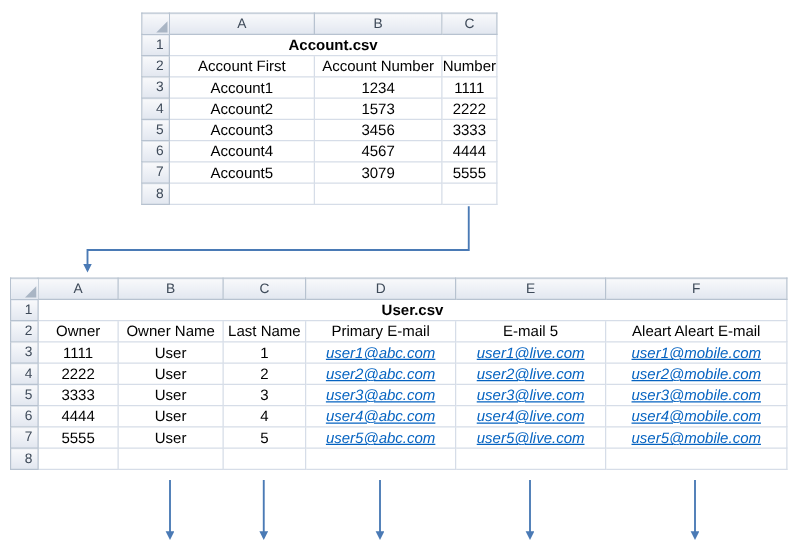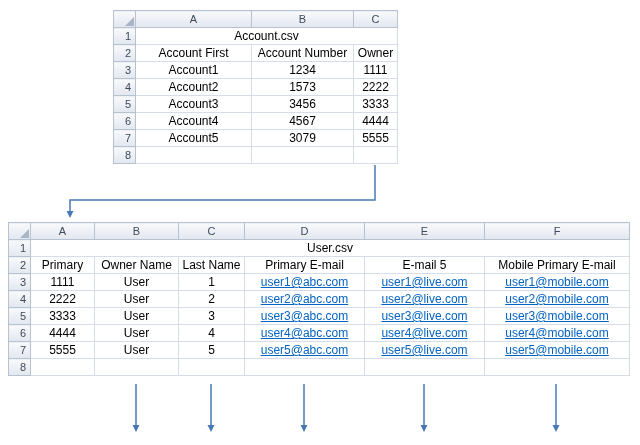--- a/index.html
+++ b/index.html
@@ -20,22 +20,22 @@
     border:1px solid #b7c2d0;
     color:#3e4a59; font-size:11px; font-weight:normal;
   }
   .rowhead { text-align:right; padding-right:4px; }
   .corner { position:relative; }
   .corner .tri {
     position:absolute; right:1px; bottom:1px; width:0; height:0;
     border-left:9px solid transparent; border-bottom:9px solid #a9b5c4;
   }
   .cell { border:1px solid #d6dde8; background:#fff; }
-  .title-cell { font-weight:normal; }
-  .link { color:var(--link); text-decoration:underline; cursor:pointer; }
+  .title-cell { font-weight:bold; }
+  .link { color:var(--link); text-decoration:underline; cursor:pointer;font-style:italic; }
 
   svg.overlay { position:absolute; left:0; top:0; pointer-events:none; }
   .arrow { stroke:var(--arrow); stroke-width:1.5; fill:none; }
   .arrowhead { fill:var(--arrow); }
 </style>
 </head>
 <body>
 
 <div class="sheet" style="left:113px; top:10px;">
   <table>
@@ -55,21 +55,21 @@
       <th class="colhead">C</th>
     </tr>
     <tr>
       <th class="rowhead">1</th>
       <td class="cell title-cell" colspan="3">Account.csv</td>
     </tr>
     <tr>
       <th class="rowhead">2</th>
       <td class="cell">Account First</td>
       <td class="cell">Account Number</td>
-      <td class="cell">Owner</td>
+      <td class="cell">Number</td>
     </tr>
     <tr>
       <th class="rowhead">3</th>
       <td class="cell">Account1</td>
       <td class="cell">1234</td>
       <td class="cell">1111</td>
     </tr>
     <tr>
       <th class="rowhead">4</th>
       <td class="cell">Account2</td>
@@ -126,26 +126,26 @@
       <th class="colhead">D</th>
       <th class="colhead">E</th>
       <th class="colhead">F</th>
     </tr>
     <tr>
       <th class="rowhead">1</th>
       <td class="cell title-cell" colspan="6">User.csv</td>
     </tr>
     <tr>
       <th class="rowhead">2</th>
-      <td class="cell">Primary</td>
+      <td class="cell">Owner</td>
       <td class="cell">Owner Name</td>
       <td class="cell">Last Name</td>
       <td class="cell">Primary E-mail</td>
       <td class="cell">E-mail 5</td>
-      <td class="cell">Mobile Primary E-mail</td>
+      <td class="cell">Aleart Aleart E-mail</td>
     </tr>
     <tr>
       <th class="rowhead">3</th>
       <td class="cell">1111</td>
       <td class="cell">User</td>
       <td class="cell">1</td>
       <td class="cell"><span class="link">user1@abc.com</span></td>
       <td class="cell"><span class="link">user1@live.com</span></td>
       <td class="cell"><span class="link">user1@mobile.com</span></td>
     </tr>

